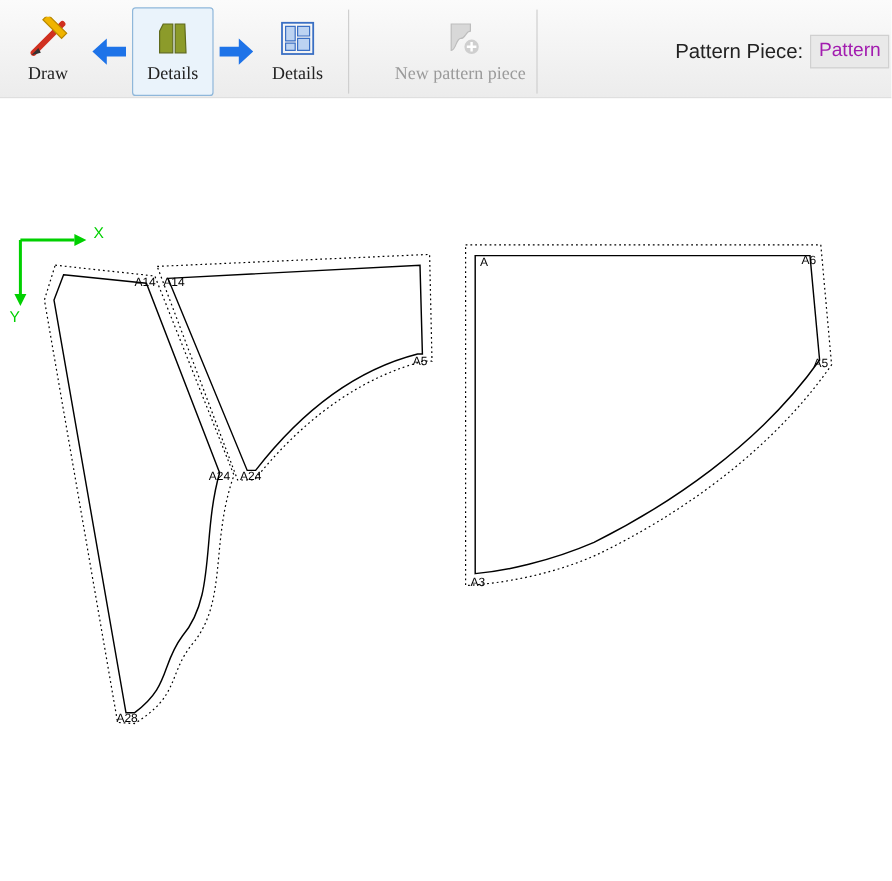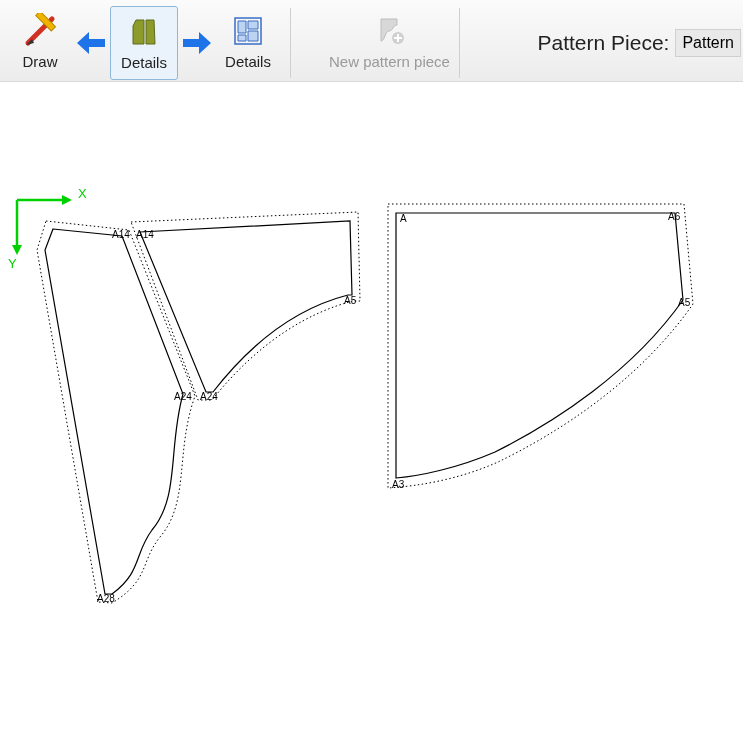--- a/index.html
+++ b/index.html
@@ -15,22 +15,24 @@
   .toolbar {
     background: linear-gradient(#fbfbfb, #ececec);
     border-bottom: 1px solid #d8d8d8;
     height: 82px;
     display: flex;
     align-items: center;
     padding: 4px 2px 0 2px;
   }
   .tool-group {
     display: flex;
+    align-items: center;
     height: 100%;
     padding: 0 4px;
+    font-family: Liberation Serif, serif;
   }
   .sep {
     width: 1px;
     background: #cfcfcf;
     height: 70px;
     margin: 0 4px;
   }
   .tool-btn {
     display: flex;
     flex-direction: column;
@@ -60,34 +62,34 @@
     align-items: center;
     gap: 2px;
   }
   .arrow-btn {
     width: 34px; height: 74px;
     display: flex; align-items: center; justify-content: center;
     cursor: pointer;
   }
   .arrow-btn svg { width: 32px; height: 32px; }
   .pp-label {
-    font-size: 21px;
+    font-size: 17px;
     color: #222;
     margin-left: auto;
     padding-right: 6px;
     white-space: nowrap;
   }
   .pp-combo {
     background: #e9e9e9;
     border: 1px solid #d0d0d0;
     height: 28px;
     line-height: 26px;
     padding: 0 6px;
     font-size: 16px;
-    color: #000000;
+    color: #a21caf;
     min-width: 58px;
     margin-right: 0;
   }
   .canvas-wrap {
     position: relative;
     width: 743px;
     height: 652px;
     background: #fff;
   }
   .canvas-wrap svg { position: absolute; left: 0; top: 0; }

